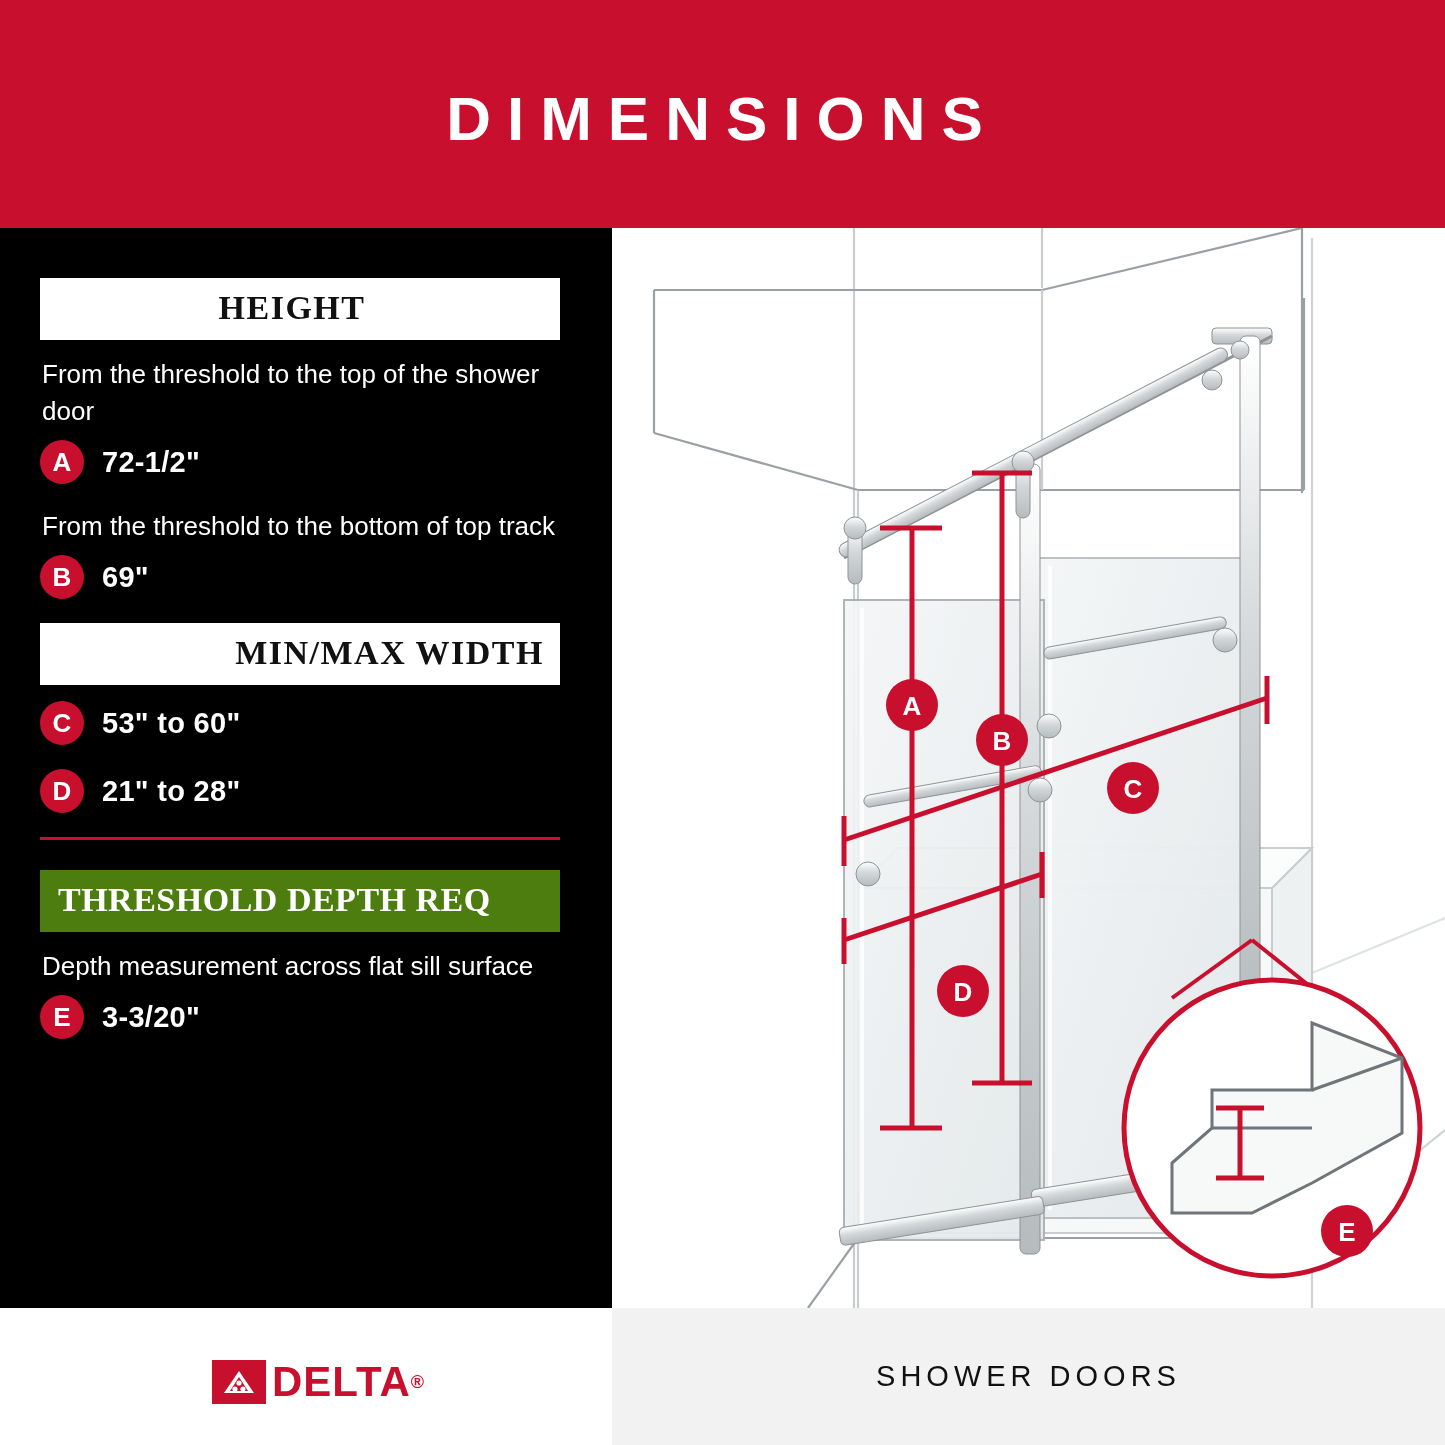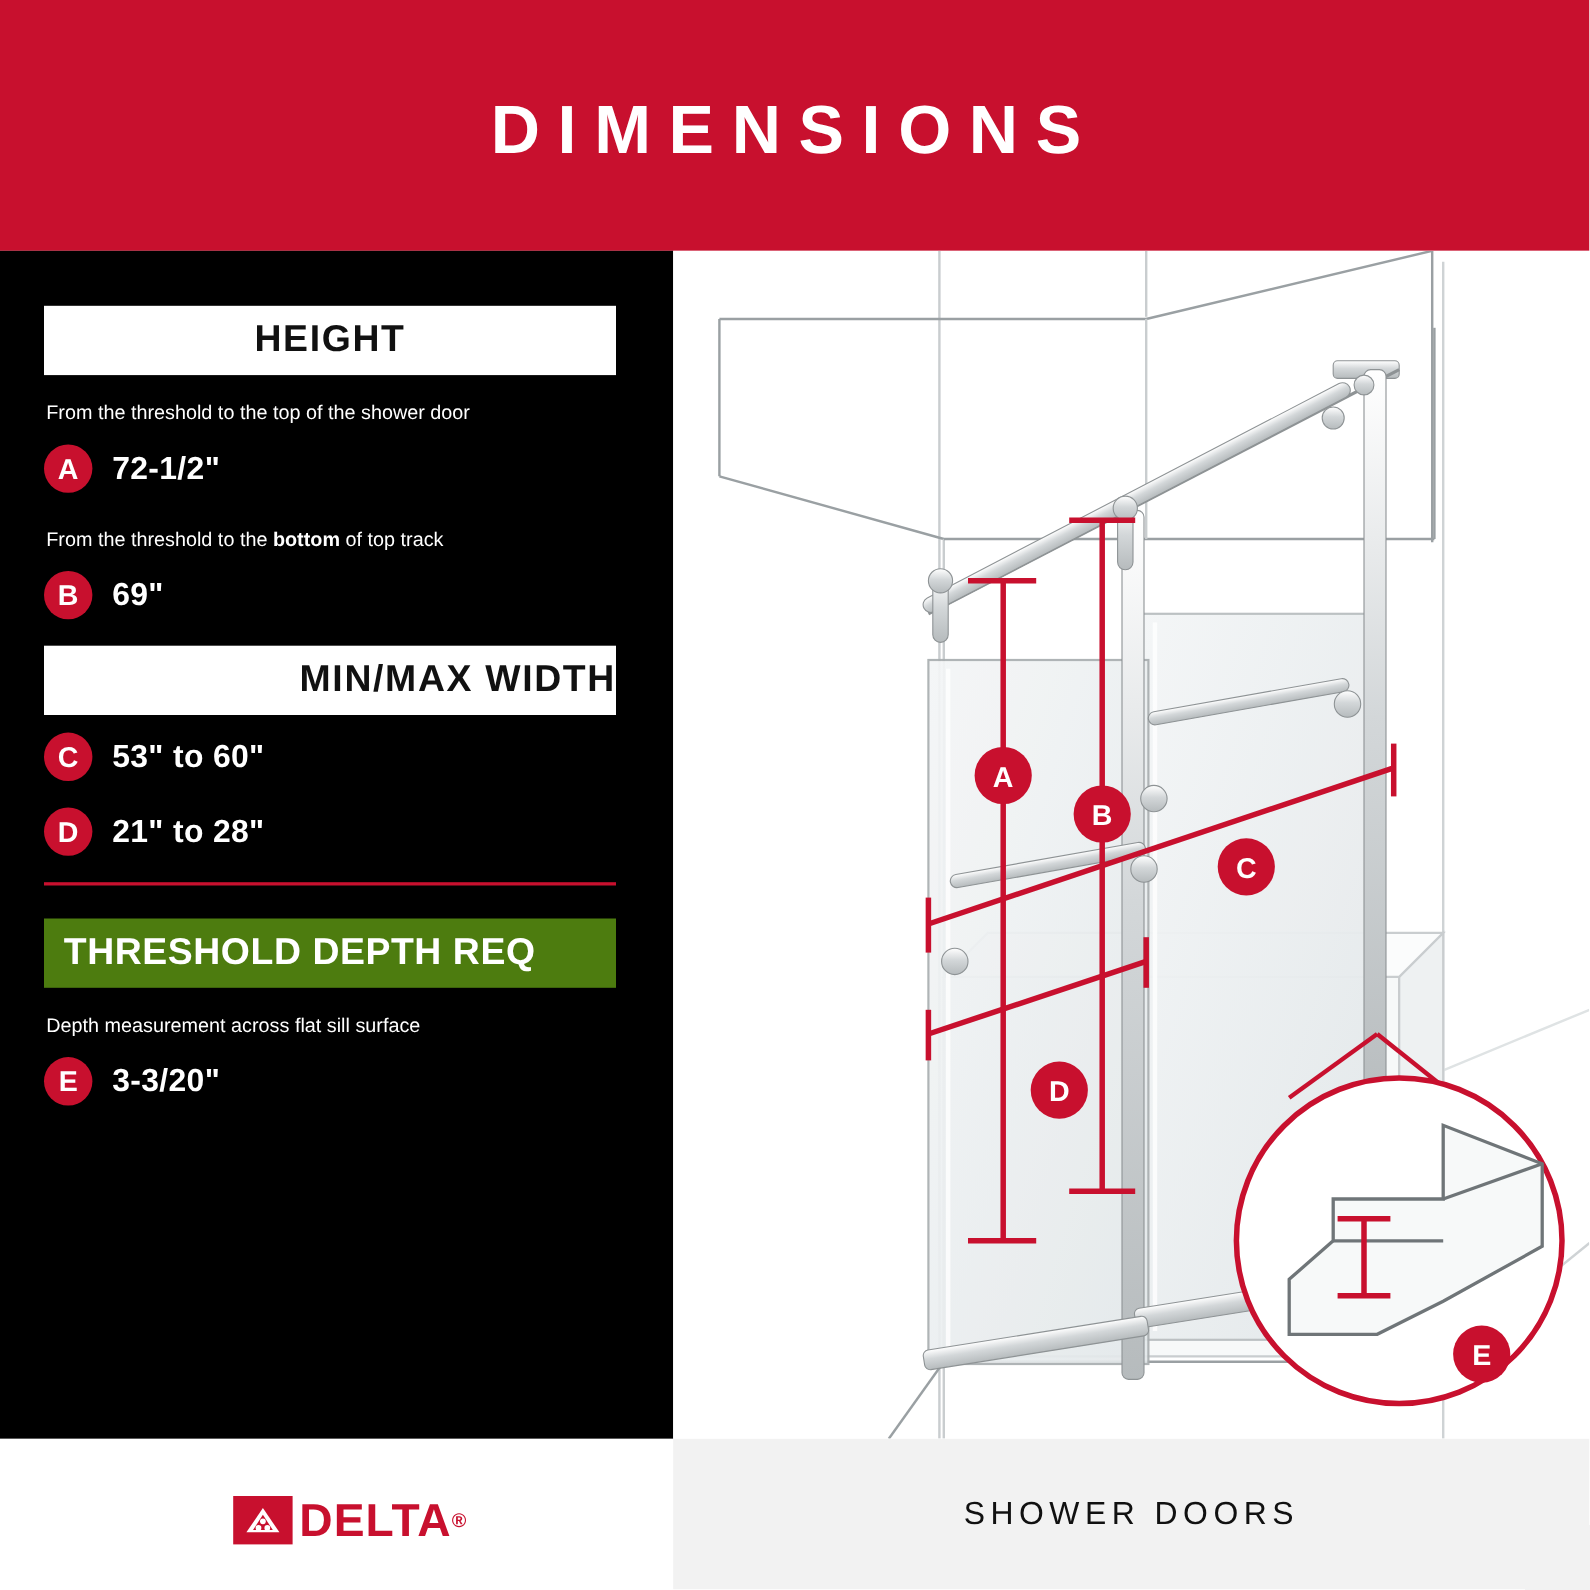--- a/index.html
+++ b/index.html
@@ -9,26 +9,26 @@
   
   .header{position:absolute;left:0;top:0;width:1445px;height:228px;background:#c8102e;}
   .header-title{position:absolute;left:0;top:88px;width:1445px;text-align:center;color:#ffffff;
     font-size:62px;font-weight:bold;letter-spacing:16px;line-height:62px;}
 
   
   .panel{position:absolute;left:0;top:228px;width:612px;height:1080px;background:#000000;}
   .panel-inner{position:absolute;left:40px;top:50px;width:520px;}
 
   .sec-head{background:#ffffff;color:#111;font-size:34px;font-weight:bold;letter-spacing:1.5px;
-    text-align:center;padding:11px 0 13px 0;margin:0 0 16px 0;}
+    text-align:center;padding:11px 16px 13px 0;margin:0 0 16px 0;font-family:Liberation Serif, serif;}
   .sec-head.left{text-align:right;padding-left:18px;}
   .sec-head.red{background:#4d7c0f;color:#ffffff;text-align:left;padding-left:18px;letter-spacing:0.5px;}
 
-  .desc{color:#ffffff;font-size:18px;line-height:37px;margin:0 0 10px 2px;}
-  .desc b{font-weight:bold;}
+  .desc{color:#ffffff;font-size:26px;line-height:37px;margin:0 0 10px 2px;}
+  .desc b{font-weight:normal;}
 
   .row{display:flex;align-items:center;margin:0 0 24px 0;}
   .badge{width:44px;height:44px;border-radius:50%;background:#c8102e;color:#fff;font-size:26px;
     font-weight:bold;display:flex;align-items:center;justify-content:center;flex:0 0 44px;}
   .val{color:#ffffff;font-size:29px;font-weight:bold;margin-left:18px;letter-spacing:0.3px;}
 
   .divider{height:3px;background:#c8102e;margin:22px 0 30px 0;width:520px;}
 
   
   .footer-left{position:absolute;left:0;top:1308px;width:612px;height:137px;background:#ffffff;}

